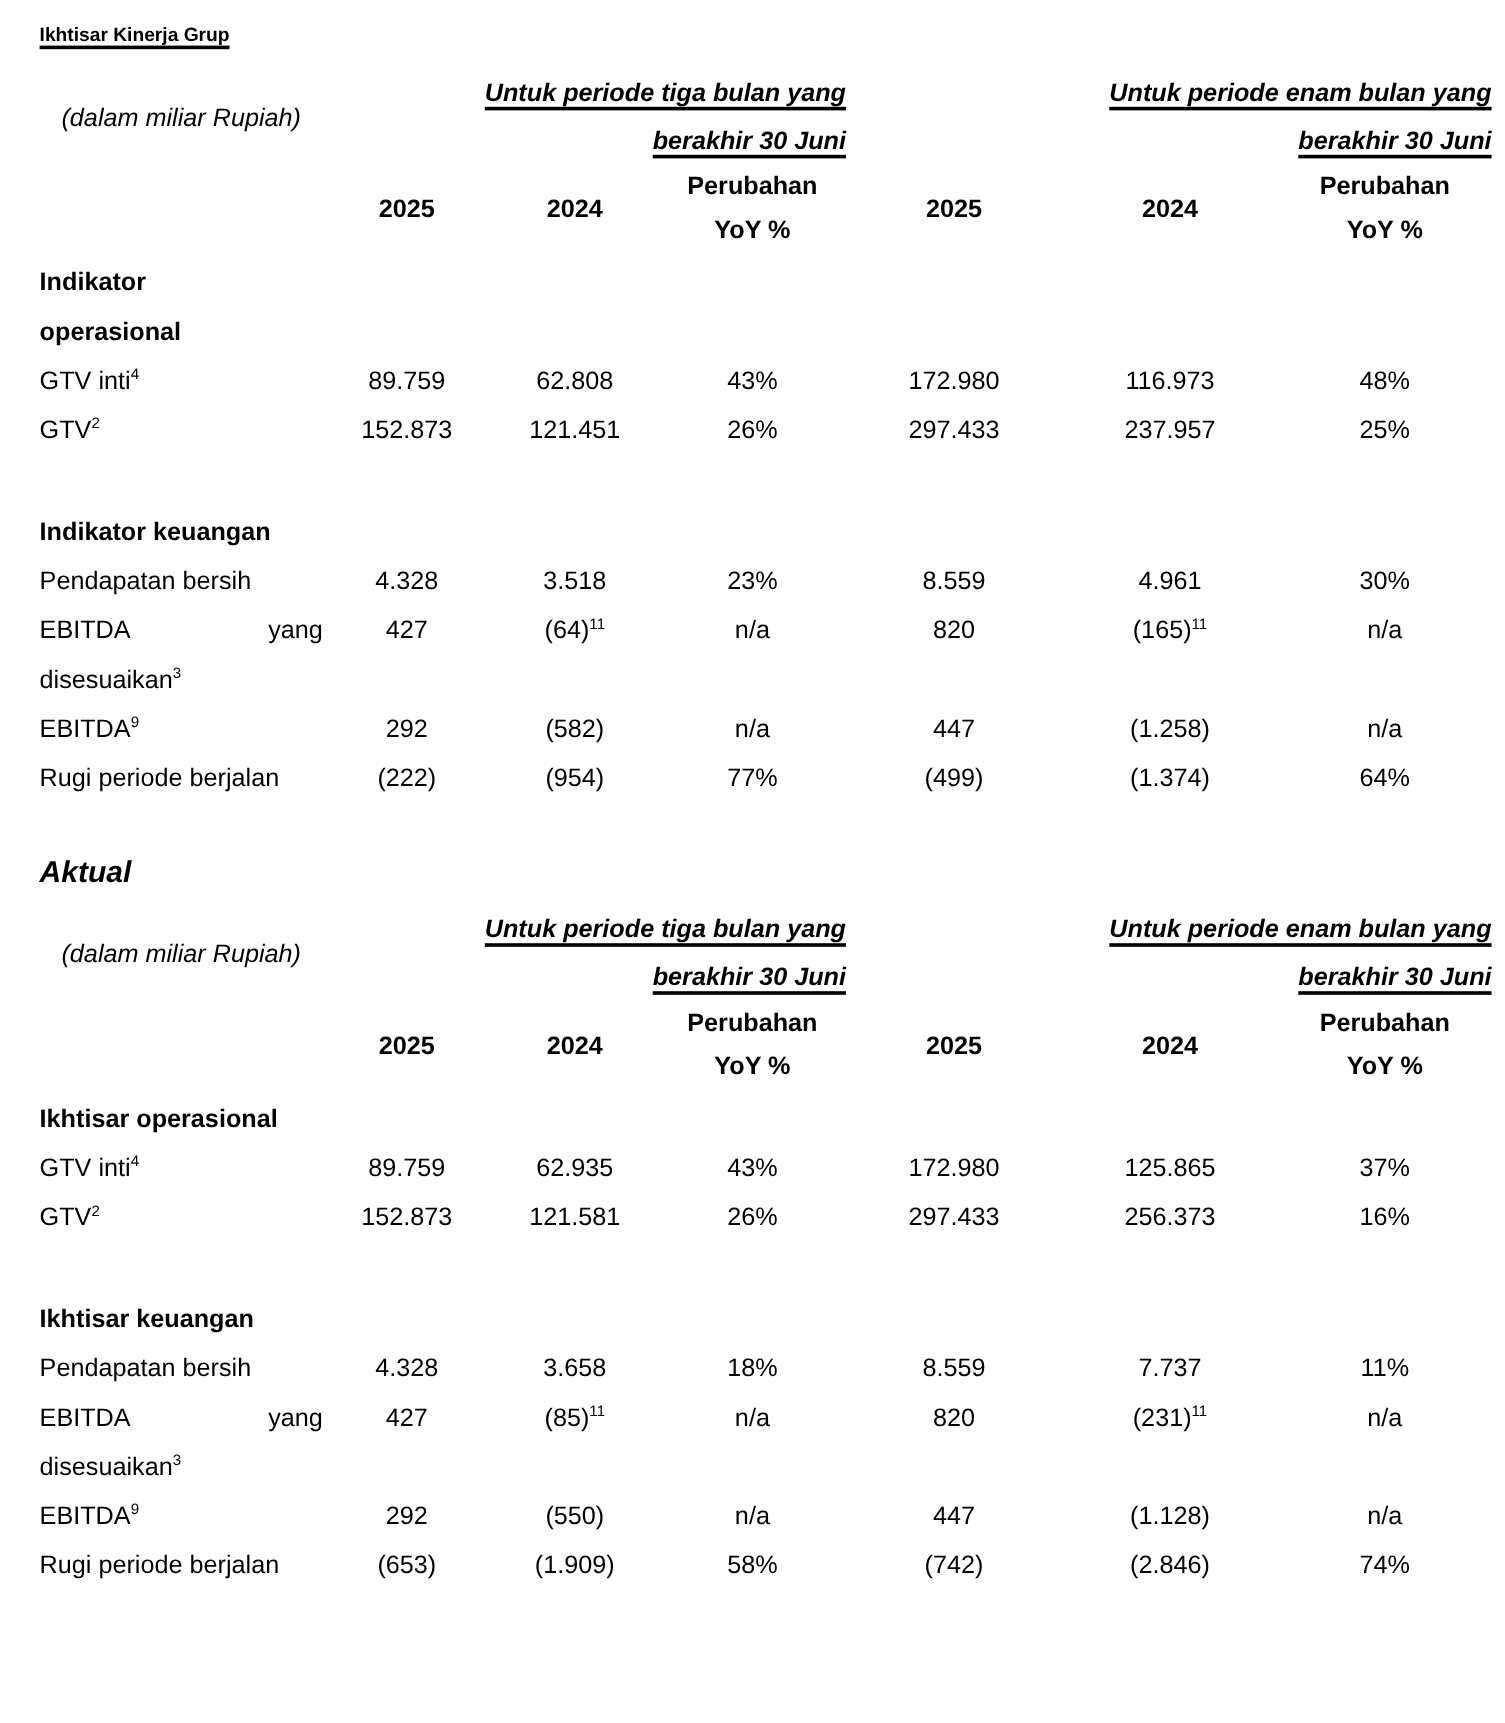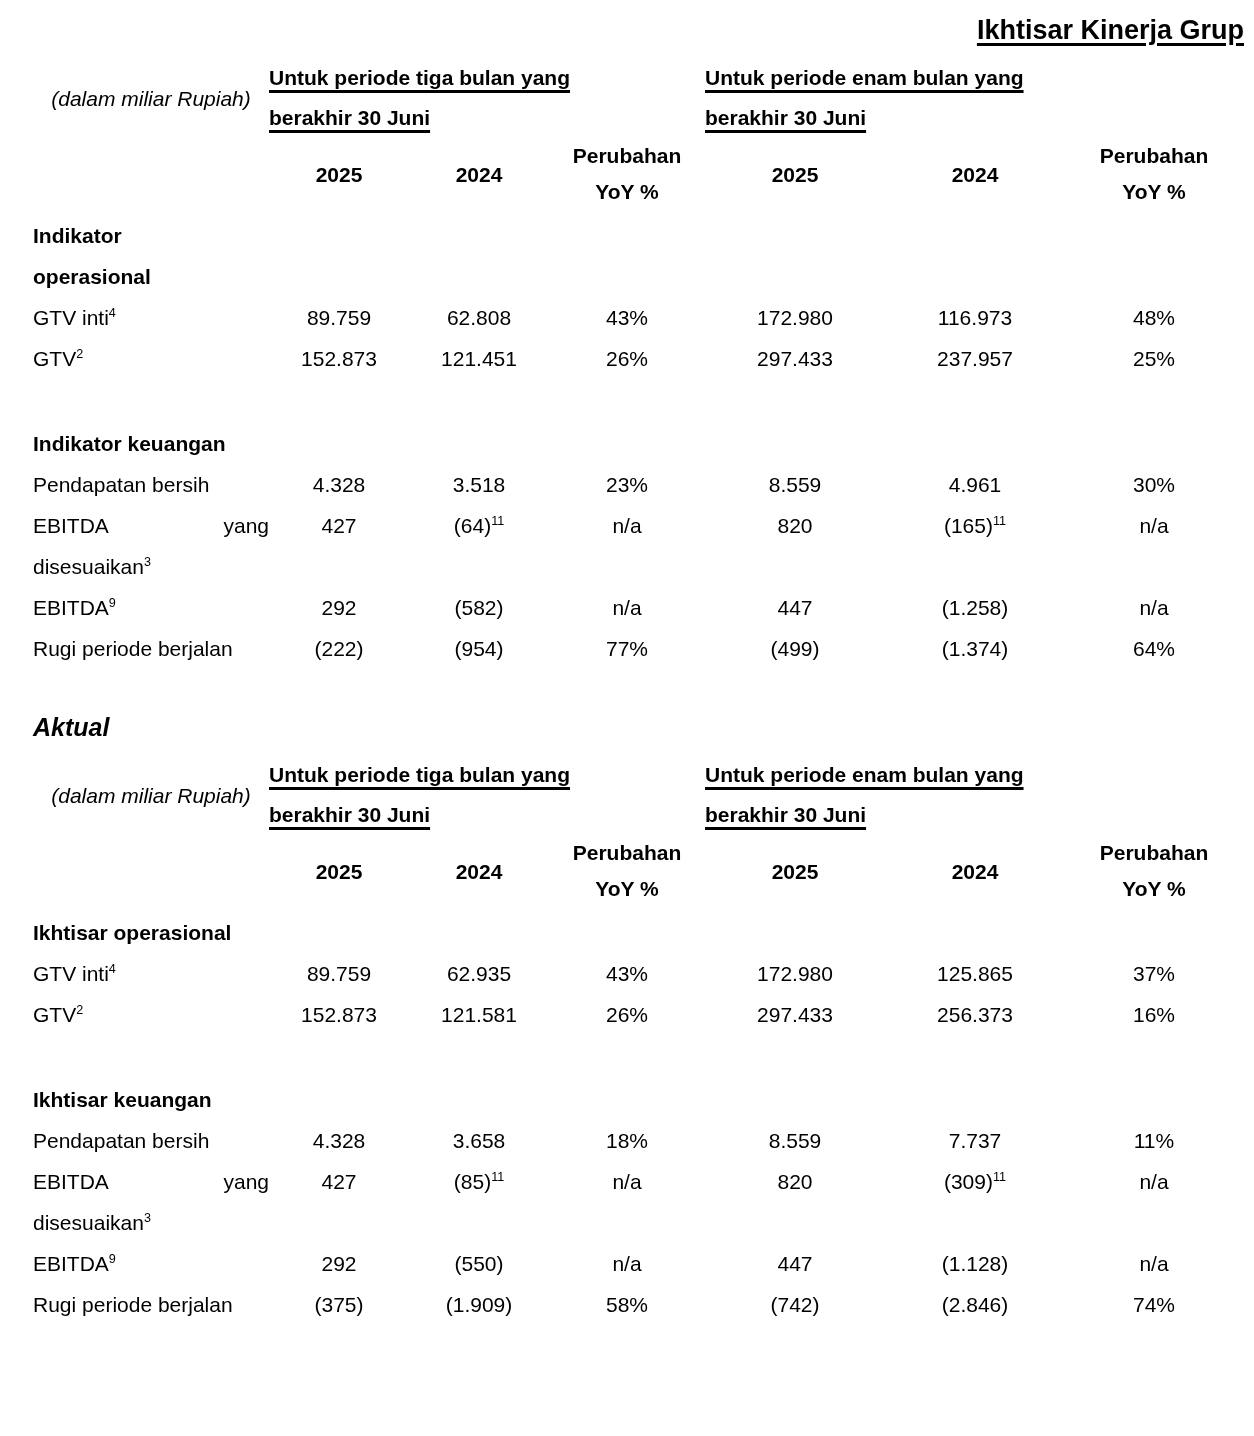--- a/index.html
+++ b/index.html
@@ -7,25 +7,24 @@
     width: 1254px;
     min-height: 1436px;
     background: #ffffff;
     color: #000000;
     font-family: "Liberation Sans", "DejaVu Sans", sans-serif;
     font-size: 21px;
   }
   .doc { padding: 10px 10px 20px 33px; }
 
   .title {
-    font-size: 27px;
+    font-size: 16px;
     font-weight: bold;
     line-height: 40px;
     margin: 0;
-    text-align: right;
   }
   .title .u {
     text-decoration: underline;
     text-decoration-thickness: 2.5px;
     text-underline-offset: 4px;
   }
   .subtitle {
     font-size: 25px;
     font-weight: bold;
     font-style: italic;
@@ -43,21 +42,21 @@
   }
   .perf td {
     padding: 0;
     vertical-align: top;
     line-height: 41px;
   }
 
   
   .hdr-groups td { vertical-align: middle; padding-top: 6px; }
   .unit-cell { font-style: italic; text-align: center; }
-  .group-cell { text-align: left; font-weight: bold; }
+  .group-cell { text-align: right; font-weight: bold; font-style: italic; }
   .group-cell .gline {
     display: block;
     line-height: 40px;
     text-decoration: underline;
     text-decoration-thickness: 2.5px;
     text-underline-offset: 5px;
   }
   .hdr-years td {
     font-weight: bold;
     text-align: center;
@@ -271,35 +270,35 @@
         <td class="num">8.559</td>
         <td class="num">7.737</td>
         <td class="num">11%</td>
       </tr>
       <tr>
         <td class="lbl"><span>EBITDA yang disesuaikan</span><sup>3</sup></td>
         <td class="num">427</td>
         <td class="num"><span>(85)</span><sup>11</sup></td>
         <td class="num">n/a</td>
         <td class="num">820</td>
-        <td class="num"><span>(309)</span><sup>11</sup></td>
+        <td class="num"><span>(231)</span><sup>11</sup></td>
         <td class="num">n/a</td>
       </tr>
       <tr>
         <td class="lbl"><span>EBITDA</span><sup>9</sup></td>
         <td class="num">292</td>
         <td class="num">(550)</td>
         <td class="num">n/a</td>
         <td class="num">447</td>
         <td class="num">(1.128)</td>
         <td class="num">n/a</td>
       </tr>
       <tr>
         <td class="lbl"><span>Rugi periode berjalan</span></td>
-        <td class="num">(375)</td>
+        <td class="num">(653)</td>
         <td class="num">(1.909)</td>
         <td class="num">58%</td>
         <td class="num">(742)</td>
         <td class="num">(2.846)</td>
         <td class="num">74%</td>
       </tr>
     </tbody>
   </table>
 
 </div>

